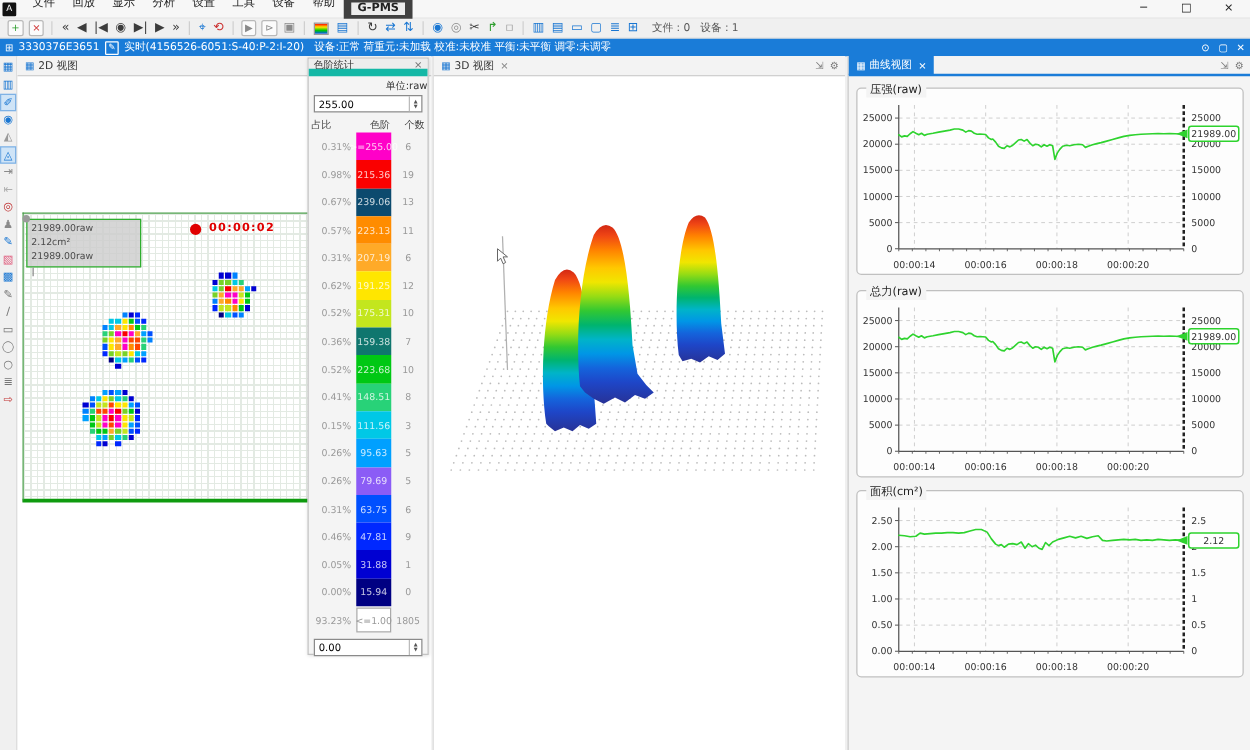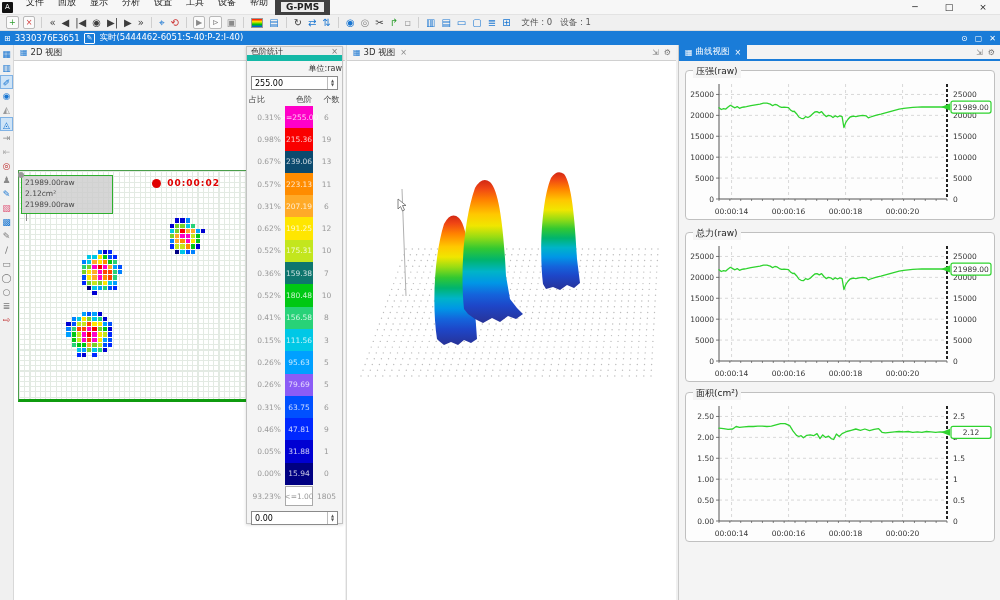--- a/index.html
+++ b/index.html
@@ -165,21 +165,22 @@
       <span class="ticon" style="color: rgb(25, 118, 210);">⊞</span>
     </div>
   <span class="tb-count">文件 : 0</span>
   <span class="tb-count">设备 : 1</span>
 </div>
 
 <div id="statusbar">
   <span class="s-ic">⊞</span>
   <span>3330376E3651</span>
   <span id="edit-badge">✎</span>
-  <span style="margin-right:8px;">实时(5444462-6051:S-40:P-2:I-40)</span>
+  <span style="margin-right:8px;">实时(4156526-6051:S-40:P-2:I-20)</span>
+  <span>设备:正常  荷重元:未加载  校准:未校准  平衡:未平衡  调零:未调零</span>
   <span id="status-right">
       <span>⊙</span>
       <span>▢</span>
       <span>✕</span>
     </span>
 </div>
 
 <div id="main">
 
   <div id="vtoolbar">
@@ -440,26 +441,26 @@
             <span class="swatch" style="background: rgb(195, 230, 30);">175.31</span>
             <span class="cnt">10</span>
           </div>
           <div class="prow">
             <span class="pct">0.36%</span>
             <span class="swatch" style="background: #0f766e;">159.38</span>
             <span class="cnt">7</span>
           </div>
           <div class="prow">
             <span class="pct">0.52%</span>
-            <span class="swatch" style="background: rgb(0, 200, 20);">180.48</span>
+            <span class="swatch" style="background: rgb(0, 200, 20);">223.68</span>
             <span class="cnt">10</span>
           </div>
           <div class="prow">
             <span class="pct">0.41%</span>
-            <span class="swatch" style="background: rgb(40, 210, 120);">156.58</span>
+            <span class="swatch" style="background: rgb(40, 210, 120);">148.51</span>
             <span class="cnt">8</span>
           </div>
           <div class="prow">
             <span class="pct">0.15%</span>
             <span class="swatch" style="background: rgb(0, 200, 230);">111.56</span>
             <span class="cnt">3</span>
           </div>
           <div class="prow">
             <span class="pct">0.26%</span>
             <span class="swatch" style="background: rgb(0, 160, 255);">95.63</span>

